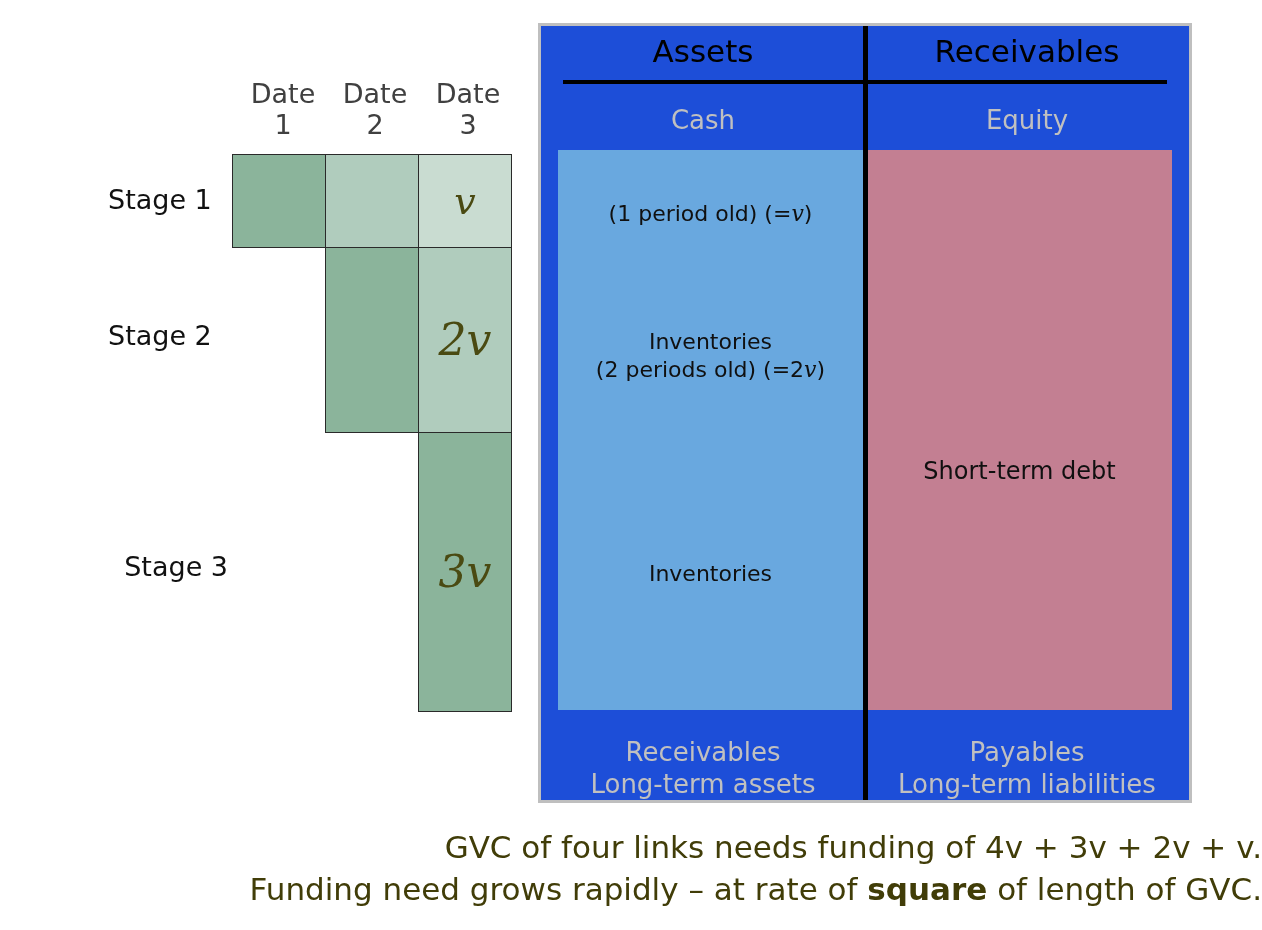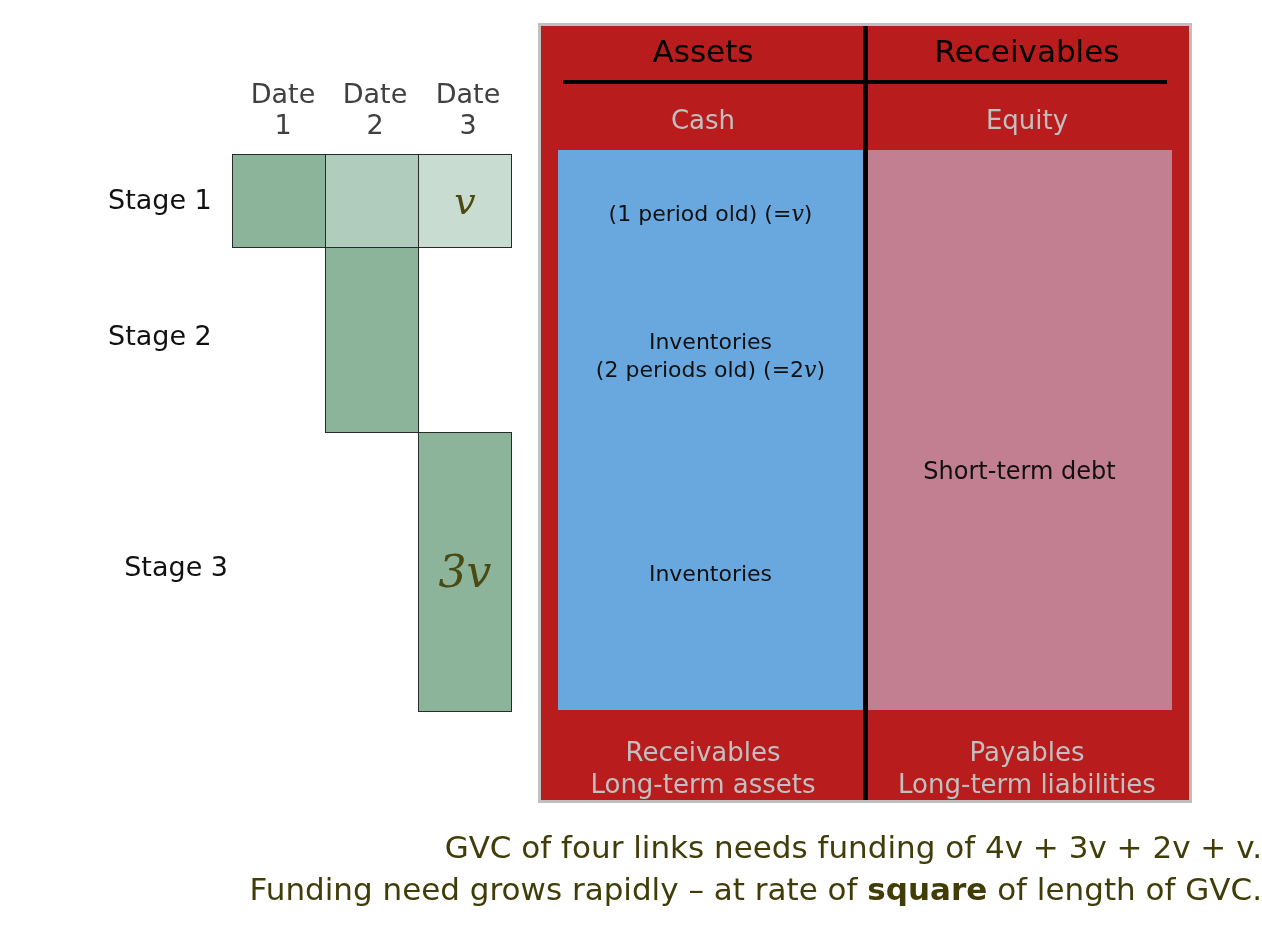--- a/index.html
+++ b/index.html
@@ -84,21 +84,21 @@
 
   
   #balance-panel {
     position: absolute;
     left: 538px;
     top: 23px;
     width: 654px;
     height: 780px;
     border: 3px solid #bfbfbf;
     box-sizing: border-box;
-    background: #b91c1c;
+    background: #1d4ed8;
   }
 
   #panel-divider {
     position: absolute;
     left: 50%;
     top: 0;
     width: 5px;
     height: 100%;
     margin-left: -2.5px;
     background: #000000;
@@ -226,20 +226,23 @@
   </div>
   <div class="cell" id="cell-s1-d2" style="background: rgb(176, 204, 189); border-color: rgb(42, 42, 42);">
     <span class="vlab" style="color: rgb(74, 74, 18);"></span>
   </div>
   <div class="cell" id="cell-s1-d3" style="background: rgb(201, 220, 209); border-color: rgb(42, 42, 42);">
     <span class="vlab" style="color: rgb(74, 74, 18);">v</span>
   </div>
 
   <div class="cell" id="cell-s2-d2" style="background: rgb(139, 180, 155); border-color: rgb(42, 42, 42);">
     <span class="vlab" style="color: rgb(74, 74, 18);"></span>
+  </div>
+  <div class="cell" id="cell-s2-d3" style="background: rgb(176, 204, 189); border-color: rgb(42, 42, 42);">
+    <span class="vlab" style="color: rgb(74, 74, 18);">2v</span>
   </div>
 
   <div class="cell" id="cell-s3-d3" style="background: rgb(139, 180, 155); border-color: rgb(42, 42, 42);">
     <span class="vlab" style="color: rgb(74, 74, 18);">3v</span>
   </div>
 </div>
 
 <div id="balance-panel" style="border-color: rgb(191, 191, 191);">
 
   <div class="panel-col" id="col-assets">

